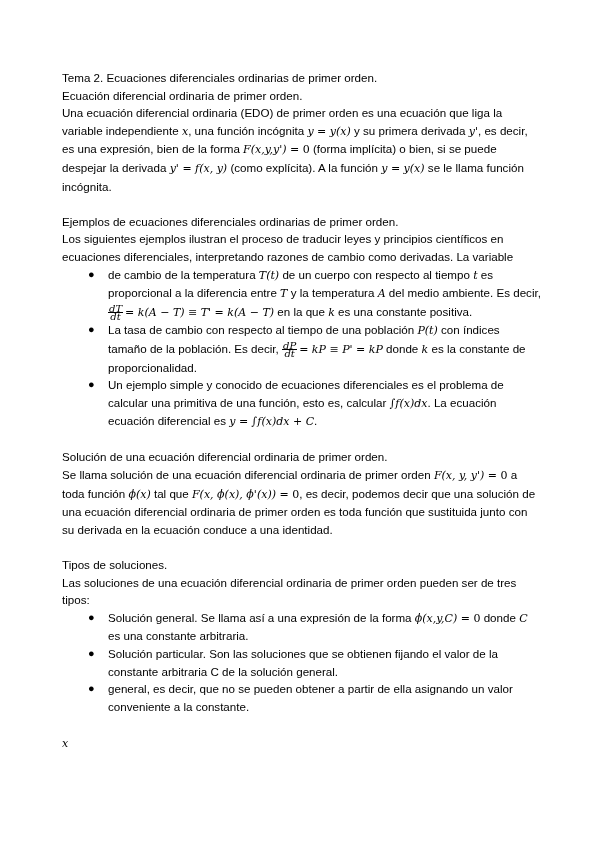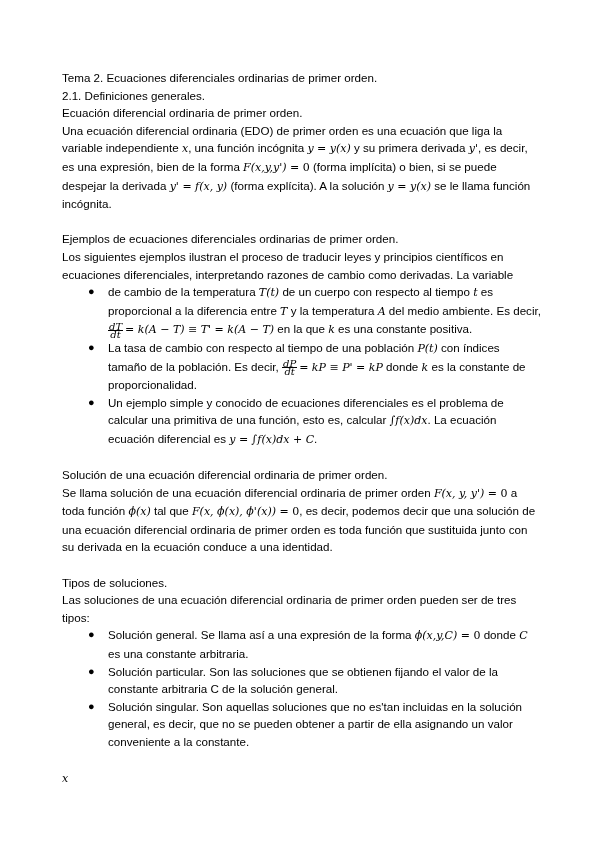--- a/index.html
+++ b/index.html
@@ -65,27 +65,26 @@
     .frac .num { display: block; border-bottom: 0.8px solid #000; padding: 0 1px; }
     .frac .den { display: block; padding: 0 1px; }
     sup { font-size: 6.5px; vertical-align: 5px; }
   </style>
 </head>
 <body>
 
 <div class="page">
 
   <div class="line">Tema 2. Ecuaciones diferenciales ordinarias de primer orden.</div>
-  <div class="line">2.1. Definiciones generales.</div>
 
   <div class="line">Ecuación diferencial ordinaria de primer orden.</div>
   <div class="line">Una ecuación diferencial ordinaria (EDO) de primer orden es una ecuación que liga la</div>
   <div class="line"><span>variable independiente </span><span class="m">x</span><span>, una función incógnita </span><span class="m">y = y(x)</span><span> y su primera derivada </span><span class="m">y'</span><span>, es decir,</span></div>
   <div class="line"><span>es una expresión, bien de la forma </span><span class="m">F(x,y,y')</span><span class="mr"> = 0</span><span> (forma implícita) o bien, si se puede</span></div>
-  <div class="line"><span>despejar la derivada </span><span class="m">y' = f(x, y)</span><span> (forma explícita). A la solución </span><span class="m">y = y(x)</span><span> se le llama función</span></div>
+  <div class="line"><span>despejar la derivada </span><span class="m">y' = f(x, y)</span><span> (como explícita). A la función </span><span class="m">y = y(x)</span><span> se le llama función</span></div>
   <div class="line">incógnita.</div>
   <div class="blank"></div>
 
   <div class="line">Ejemplos de ecuaciones diferenciales ordinarias de primer orden.</div>
   <div class="line">Los siguientes ejemplos ilustran el proceso de traducir leyes y principios científicos en</div>
   <div class="line">ecuaciones diferenciales, interpretando razones de cambio como derivadas. La variable</div>
 
   <ul class="bullets">
     <li>
       <span class="dot">●</span>
@@ -124,21 +123,20 @@
       <div class="line"><span>Solución general. Se llama así a una expresión de la forma </span><span class="m">ϕ(x,y,C)</span><span class="mr"> = 0</span><span> donde </span><span class="m">C</span></div>
       <div class="line">es una constante arbitraria.</div>
     </li>
     <li>
       <span class="dot">●</span>
       <div class="line">Solución particular. Son las soluciones que se obtienen fijando el valor de la</div>
       <div class="line">constante arbitraria C de la solución general.</div>
     </li>
     <li>
       <span class="dot">●</span>
-      <div class="line">Solución singular. Son aquellas soluciones que no es'tan incluidas en la solución</div>
       <div class="line">general, es decir, que no se pueden obtener a partir de ella asignando un valor</div>
       <div class="line">conveniente a la constante.</div>
     </li>
   </ul>
   <div class="blank"></div>
 
   <div class="line" style="margin-top:2px"><sup class="m">x</sup></div>
 
 </div>
 

